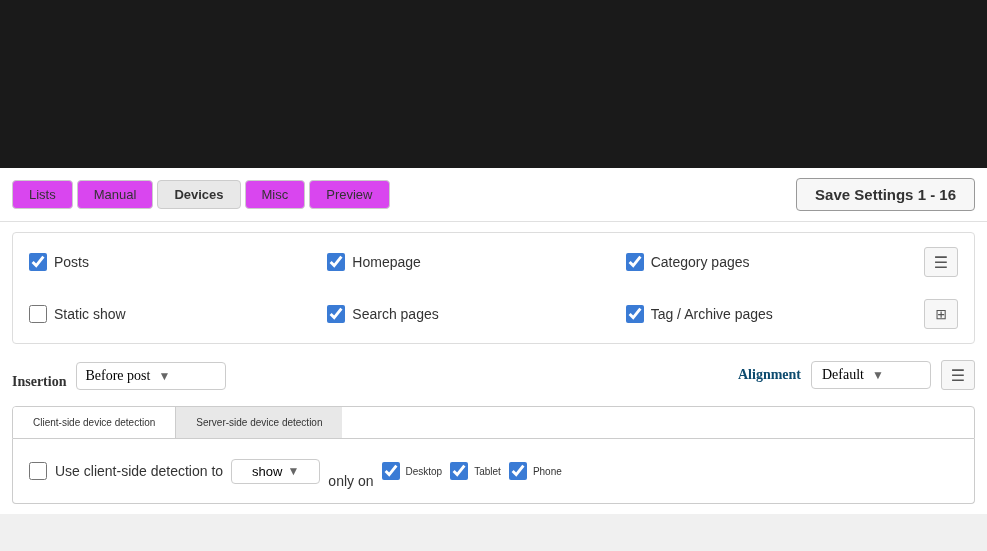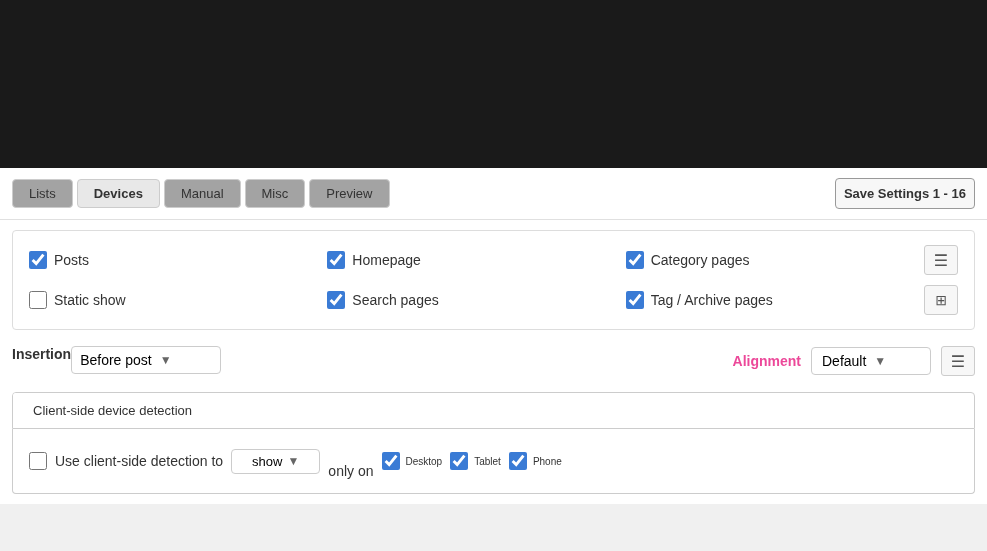--- a/index.html
+++ b/index.html
@@ -23,54 +23,54 @@
       display: flex;
       align-items: center;
       padding: 10px 12px;
       background: #fff;
       border-bottom: 1px solid #e0e0e0;
       gap: 4px;
     }
     .tab-btn {
       padding: 6px 16px;
       border: 1px solid #ccc;
-      background: #a3a3a3;
+      background: #d946ef;
       border-radius: 4px;
       cursor: pointer;
       font-size: 13px;
       color: #333;
     }
     .tab-btn.active {
       background: #e8e8e8;
       font-weight: bold;
     }
     .save-btn {
       margin-left: auto;
-      padding: 7px 8px;
+      padding: 7px 18px;
       background: #f7f7f7;
       border: 1px solid #999;
       border-radius: 4px;
       cursor: pointer;
-      font-size: 13px;
+      font-size: 15px;
       font-weight: bold;
       color: #333;
     }
 
     .section-panel {
       background: #fff;
       border: 1px solid #ddd;
       margin: 10px 12px;
       border-radius: 4px;
       padding: 14px 16px;
     }
 
     .checkboxes-grid {
       display: grid;
       grid-template-columns: 1fr 1fr 1fr auto;
-      row-gap: 10px;
+      row-gap: 22px;
       align-items: center;
     }
     .checkbox-item {
       display: flex;
       align-items: center;
       gap: 7px;
     }
     .checkbox-item input[type="checkbox"] {
       width: 18px;
       height: 18px;
@@ -91,23 +91,25 @@
       cursor: pointer;
       display: flex;
       align-items: center;
       justify-content: center;
       font-size: 16px;
       color: #555;
     }
 
     .insertion-row {
       display: flex;
-      align-items: flex-start;
+      align-items: flex-end;
+      gap: 10px;
       margin: 10px 12px;
       padding: 6px 0;
+      font-family: Liberation Serif, serif;
     }
     .insertion-select {
       display: flex;
       align-items: center;
       border: 1px solid #ccc;
       border-radius: 4px;
       background: #fff;
       padding: 5px 8px;
       cursor: pointer;
       font-size: 14px;
@@ -141,21 +143,21 @@
       margin: 10px 12px 0;
     }
     .device-tabs {
       display: flex;
       border: 1px solid #ccc;
       border-radius: 4px 4px 0 0;
       overflow: hidden;
     }
     .device-tab {
       padding: 10px 20px;
-      font-size: 13px;
+      font-size: 10px;
       cursor: pointer;
       background: #e8e8e8;
       color: #333;
       border-right: 1px solid #ccc;
       flex: 0 0 auto;
     }
     .device-tab.active {
       background: #fff;
       font-weight: normal;
     }
@@ -226,22 +228,22 @@
   </style>
 </head>
 <body>
 
 <div class="black-bar"></div>
 
 <div class="main-content">
 
   <div class="tabs-row">
     <button class="tab-btn">Lists</button>
+    <button class="tab-btn">Manual</button>
     <button class="tab-btn active">Devices</button>
-    <button class="tab-btn">Manual</button>
     <button class="tab-btn">Misc</button>
     <button class="tab-btn">Preview</button>
     <button class="save-btn">Save Settings 1 - 16</button>
   </div>
 
   <div class="section-panel">
     <div class="checkboxes-grid">
 
       <div class="checkbox-item">
         <input type="checkbox" id="chk-posts" checked="" style="">
@@ -274,32 +276,33 @@
   </div>
 
   <div class="insertion-row">
     <span style="font-weight:bold;font-size:14px;color:#333;">Insertion</span>
     <div class="insertion-select">
       <span>Before post</span>
       <span class="select-arrow">▼</span>
     </div>
 
     <div class="alignment-section">
-      <span style="font-weight:bold;font-size:14px;color:#ec4899;">Alignment</span>
+      <span style="font-weight:bold;font-size:14px;color:#0c4a6e;">Alignment</span>
       <div class="alignment-select">
         <span>Default</span>
         <span class="select-arrow">▼</span>
       </div>
       <div class="icon-btn">☰</div>
     </div>
   </div>
 
   <div class="device-tabs-row">
     <div class="device-tabs">
       <div class="device-tab active">Client-side device detection</div>
+      <div class="device-tab">Server-side device detection</div>
     </div>
   </div>
 
   <div class="device-content">
     <div class="detection-row">
       <input type="checkbox" id="chk-client-detect" style="">
       <label for="chk-client-detect" class="detection-label">Use client-side detection to</label>
       <div class="show-select">
         <span>show</span>
         <span class="select-arrow">▼</span>

